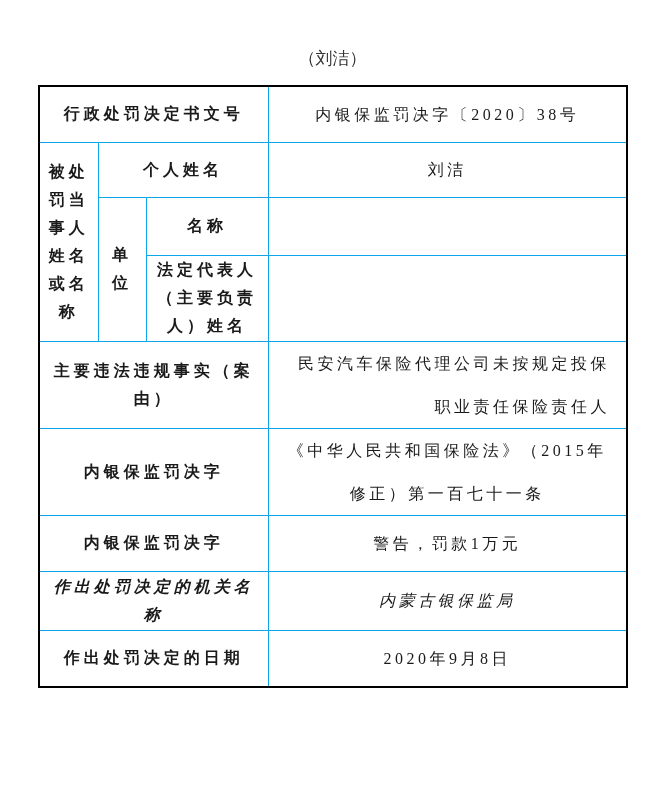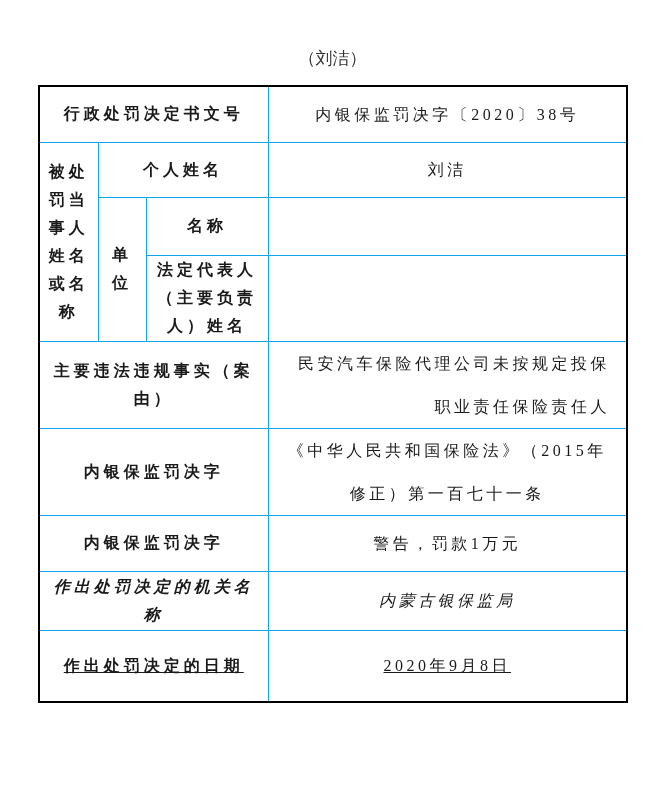--- a/index.html
+++ b/index.html
@@ -72,21 +72,21 @@
     text-align: right;
   }
   tr.r1 { height: 56px; }
   tr.r2 { height: 55px; }
   tr.r3 { height: 58px; }
   tr.r4 { height: 86px; }
   tr.r5 { height: 87px; }
   tr.r6 { height: 87px; }
   tr.r7 { height: 56px; }
   tr.r8 { height: 59px; font-style: italic; }
-  tr.r9 { height: 72px; text-decoration: underline; }
+  tr.r9 { height: 57px; }
 </style>
 </head>
 <body>
 
 <div class="page">
 
   <div class="doc-title">
   </div>
 
   <div class="doc-subtitle">（刘洁）</div>

